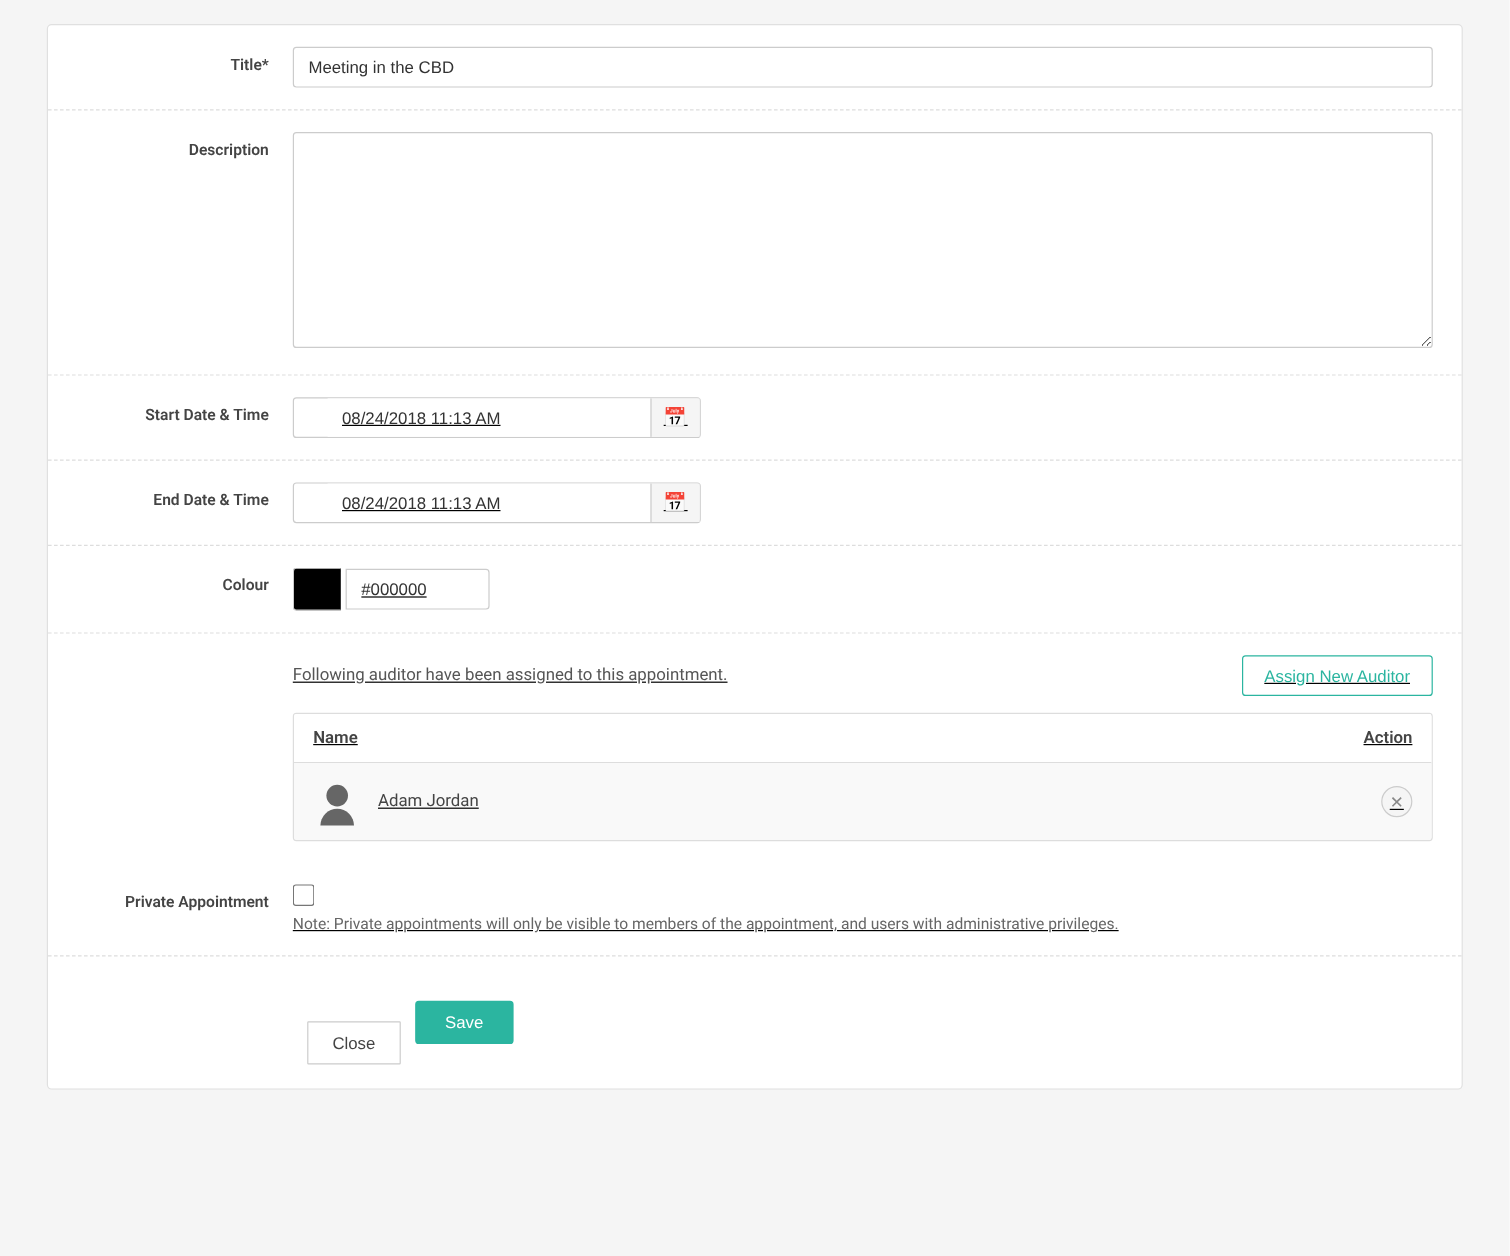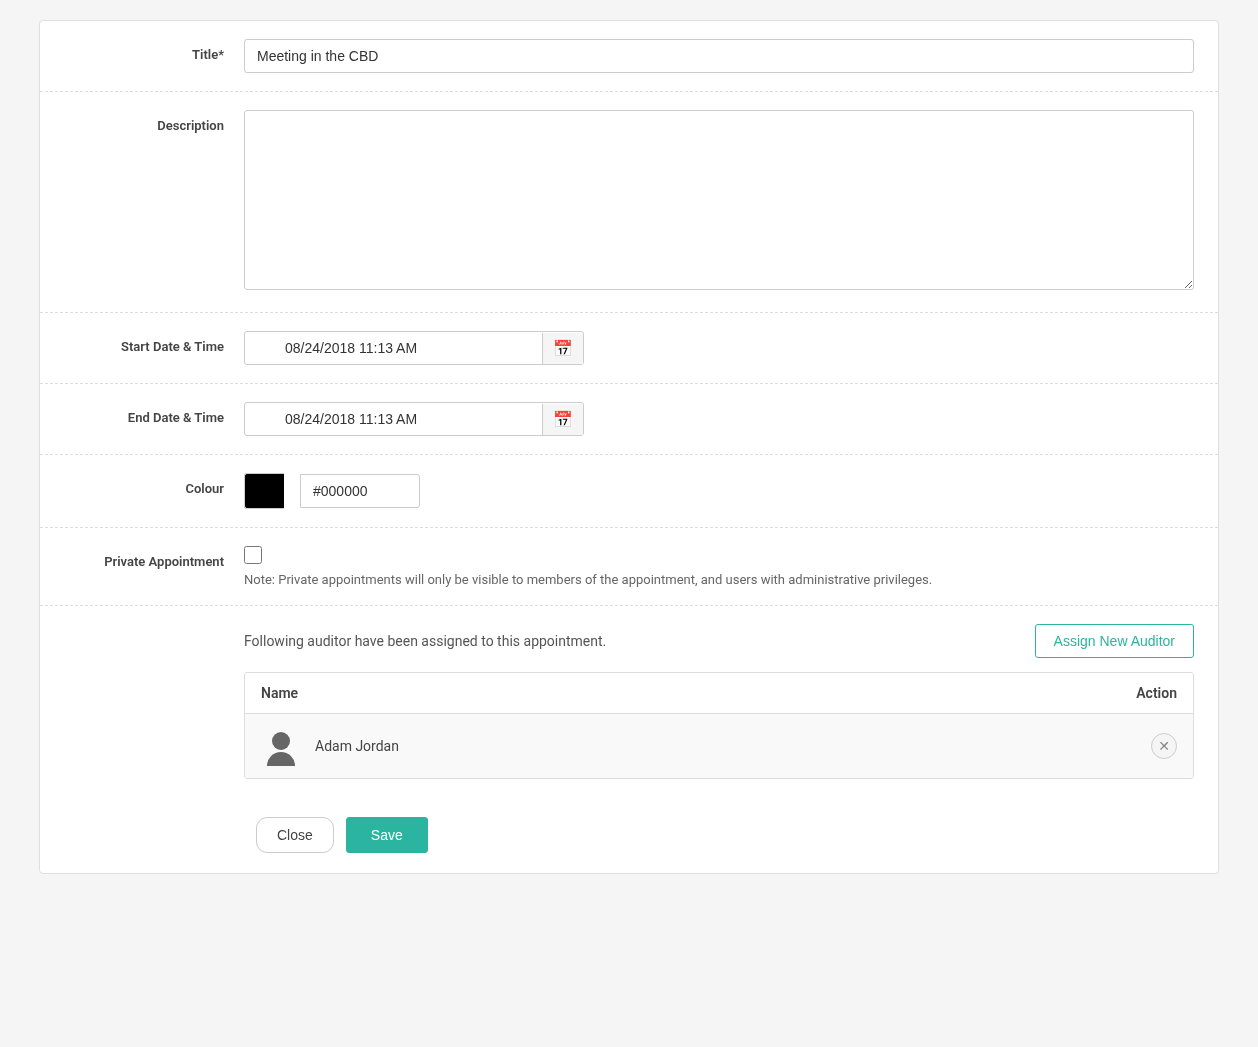--- a/index.html
+++ b/index.html
@@ -33,20 +33,21 @@
       min-width: 180px;
       font-size: 13px;
       font-weight: 600;
       color: #444;
       padding-top: 8px;
       text-align: right;
       padding-right: 20px;
     }
     .form-field {
       flex: 1;
+      text-decoration: underline;
     }
     .form-input {
       width: 100%;
       border: 1px solid #ccc;
       border-radius: 3px;
       padding: 8px 12px;
       font-size: 14px;
       color: #333;
       outline: none;
     }
@@ -83,21 +84,21 @@
       background: #f5f5f5;
       border: none;
       border-left: 1px solid #ccc;
       cursor: pointer;
       color: #666;
       font-size: 16px;
     }
     .colour-wrapper {
       display: flex;
       align-items: center;
-      gap: 16px;
+      gap: 4px;
     }
     .colour-swatch {
       width: 40px;
       height: 36px;
       background: #000000;
       border: 1px solid #ccc;
       border-right: none;
       border-radius: 3px 0 0 3px;
     }
     .colour-input {
@@ -219,23 +220,24 @@
       display: flex;
       align-items: center;
       padding: 20px 24px;
       gap: 12px;
     }
     .close-btn {
       border: 1px solid #ccc;
       background: #fff;
       color: #444;
       padding: 9px 20px;
-      border-radius: 11px;
-      font-size: 14px;
-      cursor: pointer;
+      border-radius: 1px;
+      font-size: 14px;
+      cursor: pointer;
+      margin-top: 34px;
     }
     .save-btn {
       border: 1px solid #2bb5a0;
       background: #2bb5a0;
       color: #fff;
       padding: 9px 24px;
       border-radius: 3px;
       font-size: 14px;
       cursor: pointer;
       text-align: right;
@@ -279,32 +281,20 @@
       </div>
     </div>
   </div>
 
   <div class="form-row">
     <div class="form-label">Colour</div>
     <div class="form-field">
       <div class="colour-wrapper">
         <div class="colour-swatch"></div>
         <input class="colour-input" type="text" value="#000000" style="">
-      </div>
-    </div>
-  </div>
-
-  <div class="form-row">
-    <div class="form-label">Private Appointment</div>
-    <div class="form-field">
-      <div class="checkbox-wrapper">
-        <div class="checkbox-row">
-          <input type="checkbox" class="form-checkbox" style="">
-        </div>
-        <span class="note-text">Note: Private appointments will only be visible to members of the appointment, and users with administrative privileges.</span>
       </div>
     </div>
   </div>
 
   <div class="form-row" style="border-bottom: none;">
     <div class="form-label"></div>
     <div class="form-field">
       <div class="auditor-section">
         <div class="auditor-header">
           <span class="auditor-desc">Following auditor have been assigned to this appointment.</span>
@@ -322,19 +312,31 @@
               <div class="avatar-body"></div>
             </div>
             <span class="auditor-name">Adam Jordan</span>
             <button class="remove-btn">✕</button>
           </div>
         </div>
       </div>
     </div>
   </div>
 
+  <div class="form-row">
+    <div class="form-label">Private Appointment</div>
+    <div class="form-field">
+      <div class="checkbox-wrapper">
+        <div class="checkbox-row">
+          <input type="checkbox" class="form-checkbox" style="">
+        </div>
+        <span class="note-text">Note: Private appointments will only be visible to members of the appointment, and users with administrative privileges.</span>
+      </div>
+    </div>
+  </div>
+
   <div class="footer-row">
     <div style="width:180px; min-width:180px;"></div>
     <button class="close-btn">Close</button>
     <button class="save-btn">Save</button>
   </div>
 
 </div>
 
 </body></html>

